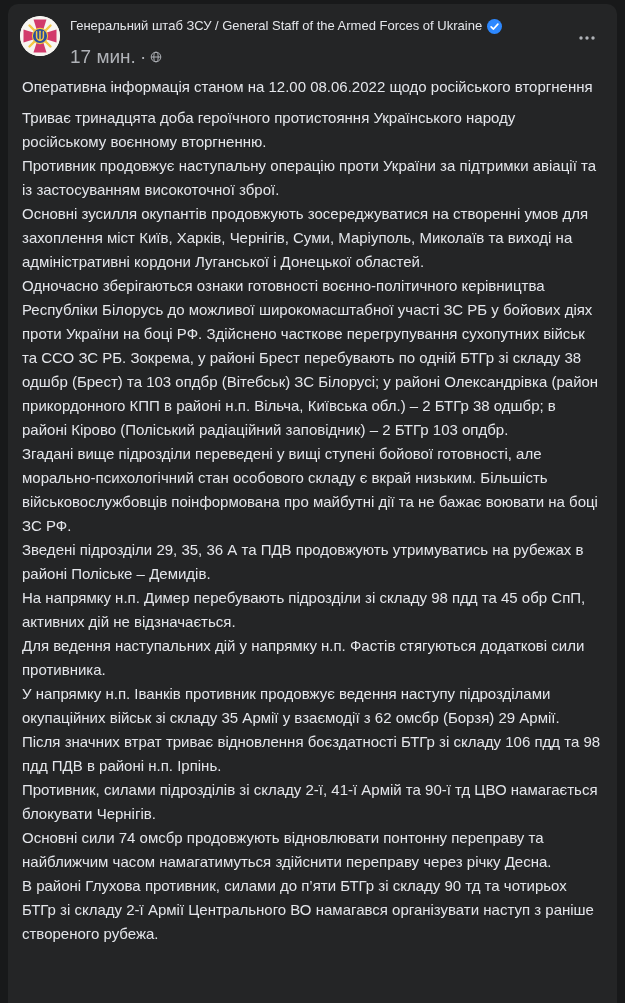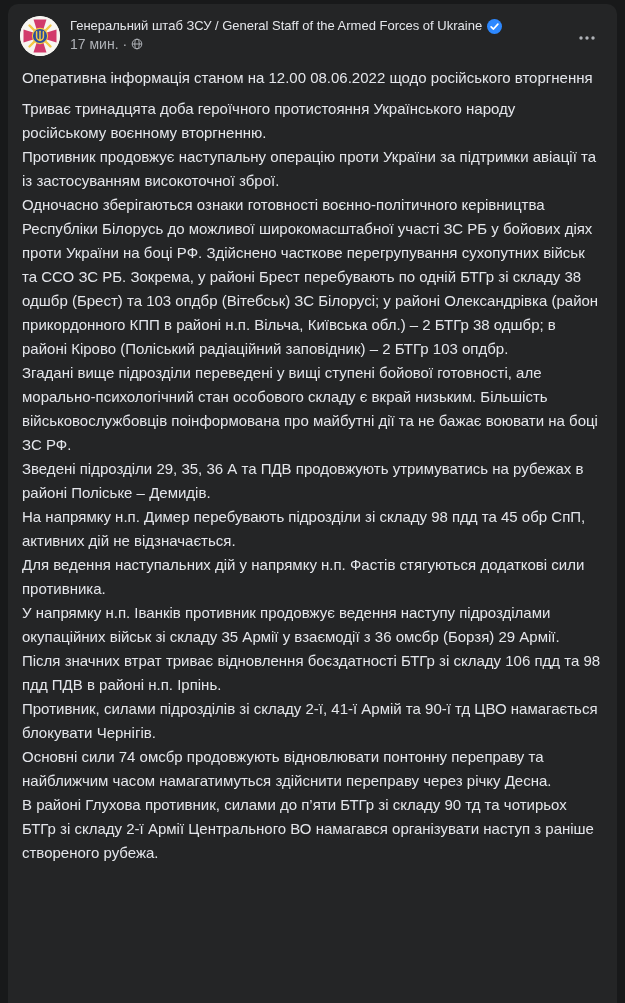--- a/index.html
+++ b/index.html
@@ -37,22 +37,22 @@
     color: #e4e6eb;
     font-size: 13px;
     font-weight: 400;
     line-height: 19px;
     cursor: pointer;
     white-space: nowrap;
   }
   .verified { display: inline-flex; align-items: center; margin-top: 1px; }
   .meta {
     display: flex; align-items: center; gap: 4px;
-    color: #b0b3b8; font-size: 14px; line-height: 16px;
-    margin-top: 1px;
+    color: #b0b3b8; font-size: 19px; line-height: 16px;
+    margin-top: 14px;
   }
   .meta .timestamp { cursor: pointer; }
   .more-btn {
     color: #b0b3b8;
     width: 32px; height: 32px;
     display: flex; align-items: center; justify-content: center;
     border-radius: 50%;
     cursor: pointer;
     margin-top: 6px;
   }
@@ -127,25 +127,26 @@
       </svg>
     </div>
 
   </div>
 
   <div class="post-body">
 
     <div class="para lede">Оперативна інформація станом на 12.00 08.06.2022 щодо російського вторгнення</div>
       <div class="para">Триває тринадцята доба героїчного протистояння Українського народу російському воєнному вторгненню.</div>
       <div class="para">Противник продовжує наступальну операцію проти України за підтримки авіації та із застосуванням високоточної зброї.</div>
+      <div class="para">Основні зусилля окупантів продовжують зосереджуватися на створенні умов для захоплення міст Київ, Харків, Чернігів, Суми, Маріуполь, Миколаїв та виході на адміністративні кордони Луганської і Донецької областей.</div>
       <div class="para">Одночасно зберігаються ознаки готовності воєнно-політичного керівництва Республіки Білорусь до можливої широкомасштабної участі ЗС РБ у бойових діях проти України на боці РФ. Здійснено часткове перегрупування сухопутних військ та ССО ЗС РБ. Зокрема, у районі Брест перебувають по одній БТГр зі складу 38 одшбр (Брест) та 103 опдбр (Вітебськ) ЗС Білорусі; у районі Олександрівка (район прикордонного КПП в районі н.п. Вільча, Київська обл.) – 2 БТГр 38 одшбр; в районі Кірово (Поліський радіаційний заповідник) – 2 БТГр 103 опдбр.</div>
       <div class="para">Згадані вище підрозділи переведені у вищі ступені бойової готовності, але морально-психологічний стан особового складу є вкрай низьким. Більшість військовослужбовців поінформована про майбутні дії та не бажає воювати на боці ЗС РФ.</div>
       <div class="para">Зведені підрозділи 29, 35, 36 А та ПДВ продовжують утримуватись на рубежах в районі Поліське – Демидів.</div>
       <div class="para">На напрямку н.п. Димер перебувають підрозділи зі складу 98 пдд та 45 обр СпП, активних дій не відзначається.</div>
       <div class="para">Для ведення наступальних дій у напрямку н.п. Фастів стягуються додаткові сили противника.</div>
-      <div class="para">У напрямку н.п. Іванків противник продовжує ведення наступу підрозділами окупаційних військ зі складу 35 Армії у взаємодії з 36 омсбр (Борзя) 29 Армії.</div>
+      <div class="para">У напрямку н.п. Іванків противник продовжує ведення наступу підрозділами окупаційних військ зі складу 35 Армії у взаємодії з 62 омсбр (Борзя) 29 Армії.</div>
       <div class="para">Після значних втрат триває відновлення боєздатності БТГр зі складу 106 пдд та 98 пдд ПДВ в районі н.п. Ірпінь.</div>
       <div class="para">Противник, силами підрозділів зі складу 2-ї, 41-ї Армій та 90-ї тд ЦВО намагається блокувати Чернігів.</div>
       <div class="para">Основні сили 74 омсбр продовжують відновлювати понтонну переправу та найближчим часом намагатимуться здійснити переправу через річку Десна.</div>
       <div class="para">В районі Глухова противник, силами до п’яти БТГр зі складу 90 тд та чотирьох БТГр зі складу 2-ї Армії Центрального ВО намагався організувати наступ з раніше створеного рубежа.</div>
   </div>
 
 </div>
 
 </body></html>

